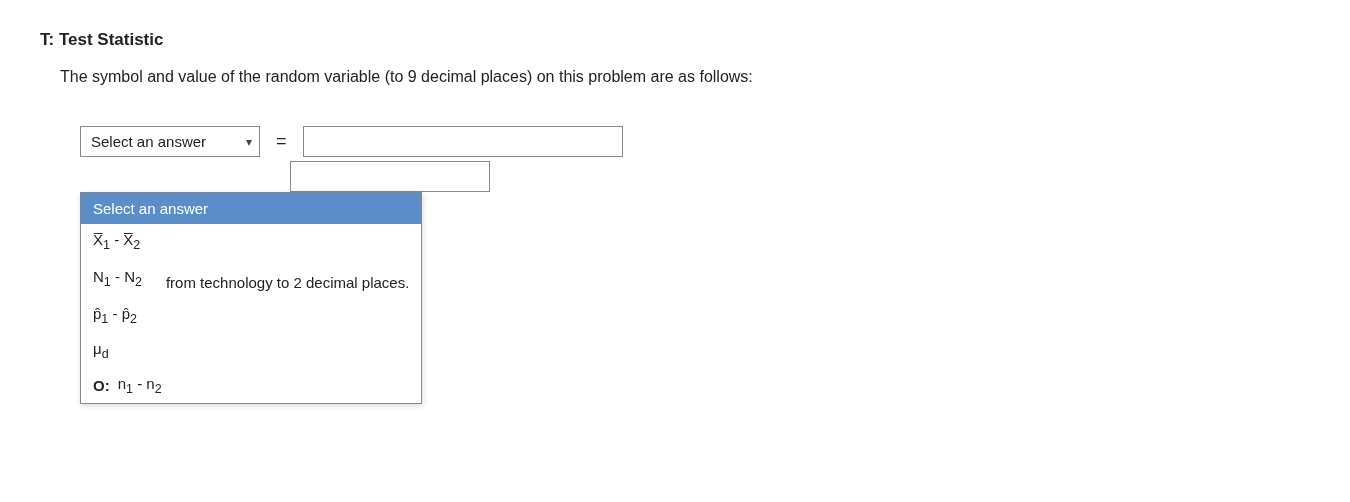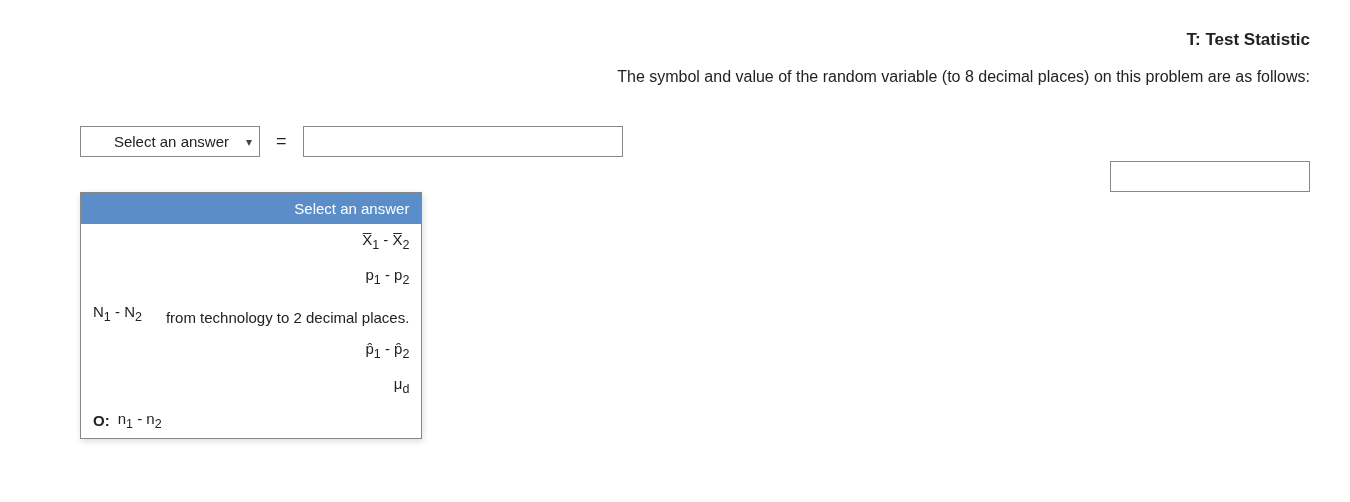--- a/index.html
+++ b/index.html
@@ -1,19 +1,18 @@
 <!DOCTYPE html>
 <html><head>
   <meta charset="utf-8">
   <style>
     * {
       box-sizing: border-box;
       margin: 0;
       padding: 0;
-      text-align: right;
     }
 
     body {
       background: #ffffff;
       font-family: Arial, sans-serif;
       font-size: 16px;
       color: #222222;
       padding: 30px 40px;
       width: 1350px;
       min-height: 502px;
@@ -120,38 +119,37 @@
       font-size: 15px;
       width: 200px;
       outline: none;
       margin-left: 0;
     }
   </style>
 </head>
 <body>
 
 <div class="section-title">T: Test Statistic</div>
-<div class="description">The symbol and value of the random variable (to 8 decimal places) on this problem are as follows:</div>
+<div class="description">The symbol and value of the random variable (to 9 decimal places) on this problem are as follows:</div>
 
 <div class="content-area">
   <div class="row-one">
     <div class="select-wrapper">
       <select class="answer-select">
         
       <option value="select">Select an answer</option><option value="x1x2">X̄₁ - X̄₂</option><option value="p1p2">p₁ - p₂</option><option value="n1n2">N₁ - N₂</option><option value="mu1mu2">μ₁ - μ₂</option><option value="phat1phat2">p̂₁ - p̂₂</option><option value="mud">μd</option><option value="n1n2b">n₁ - n₂</option></select>
       <span class="select-chevron">▾</span>
     </div>
     <span class="equals-sign">=</span>
     <input type="text" class="text-input" value="" style="">
   </div>
 
   <div class="dropdown-menu">
     <div class="dropdown-item selected" id="opt-select">Select an answer</div>
     <div class="dropdown-item">X̅<sub>1</sub> - X̅<sub>2</sub></div>
-    <div class="dropdown-item">p<sub>1</sub> - p<sub>2</sub></div>
     <div class="dropdown-item" style="display:flex;align-items:center;gap:4px;">
       <span>N<sub>1</sub> - N<sub>2</sub></span>
       <span class="tech-text">from technology to 2 decimal places.</span>
     </div>
     <div class="dropdown-item">p̂<sub>1</sub> - p̂<sub>2</sub></div>
     <div class="dropdown-item">μ<sub>d</sub></div>
     <div class="dropdown-item" style="display:flex;align-items:center;gap:8px;">
       <span style="font-weight:bold;">O:</span>
       <span>n<sub>1</sub> - n<sub>2</sub></span>
     </div>

